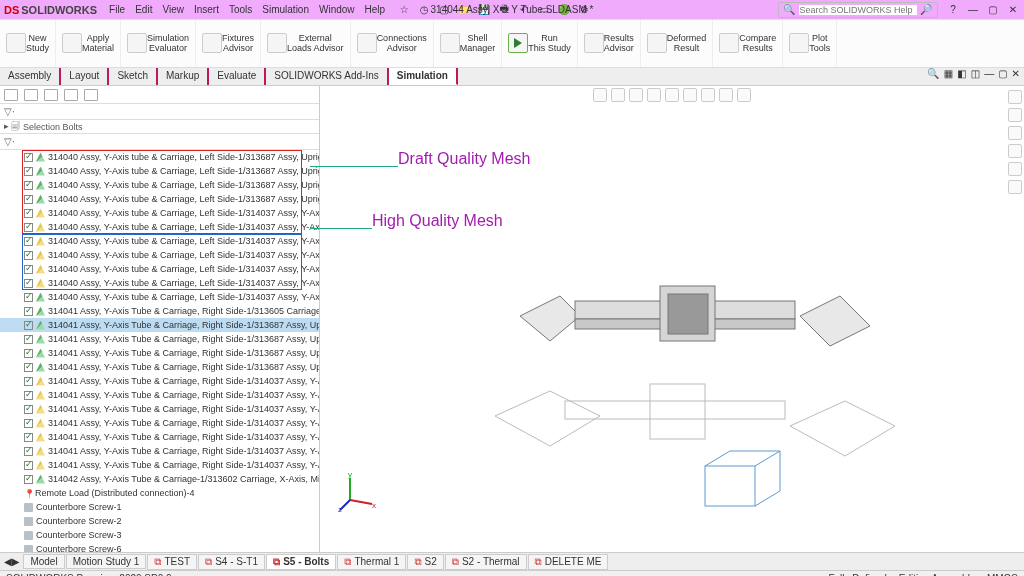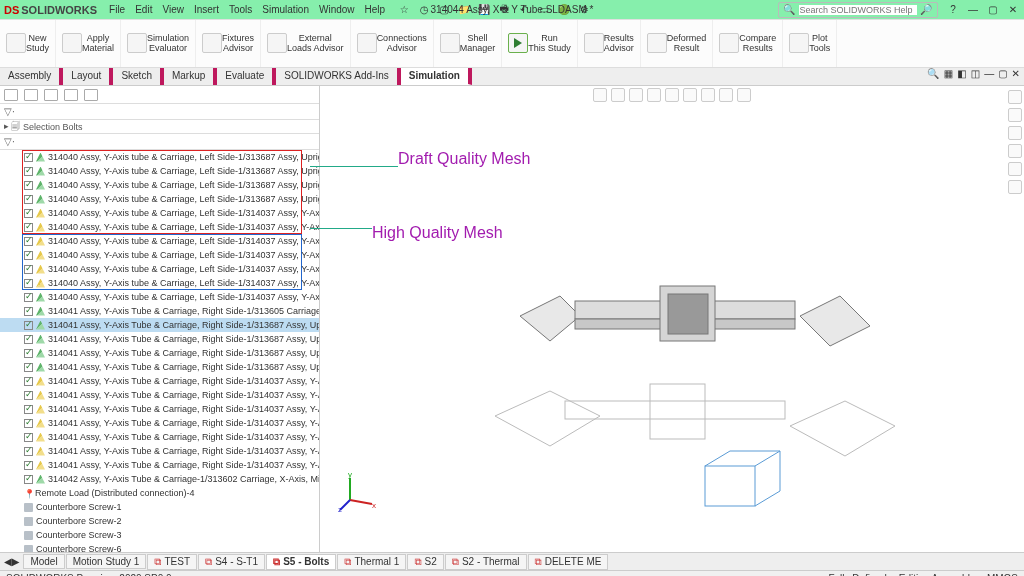--- a/index.html
+++ b/index.html
@@ -1,38 +1,38 @@
 <!DOCTYPE html>
 <html><head>
 <meta charset="utf-8">
 <style>
 * { margin:0; padding:0; box-sizing:border-box; font-family:"Segoe UI",Tahoma,sans-serif; }
 body { width:1024px; height:576px; overflow:hidden; background:#fff; font-size:10px; color:#333; position:relative; }
-.titlebar { height:20px; background:#86efac; border-bottom:1px solid #e0e0e0; display:flex; align-items:center; padding:0 4px; }
+.titlebar { height:20px; background:#f0abfc; border-bottom:1px solid #e0e0e0; display:flex; align-items:center; padding:0 4px; }
 .sw-logo { display:flex; align-items:center; gap:2px; font-weight:bold; font-size:11px; color:#444; }
 .sw-red { color:#c00; }
 .menu-items { display:flex; gap:10px; margin-left:12px; font-size:10px; }
 .menu-items span { cursor:pointer; }
 .tb-icons { display:flex; gap:6px; margin-left:12px; align-items:center; }
 .tb-icons .ico { width:14px; height:14px; display:flex; align-items:center; justify-content:center; }
 .doc-title { position:absolute; left:50%; transform:translateX(-50%); font-size:10px; }
 .search-box { margin-left:auto; width:160px; height:16px; border:1px solid #bbb; border-radius:2px; display:flex; align-items:center; padding:0 4px; gap:4px; }
 .search-box input { border:none; outline:none; width:100%; font-size:9px; }
 .win-ctrl { display:flex; gap:6px; margin-left:8px; }
 .win-ctrl span { width:14px; text-align:center; cursor:pointer; }
 .ribbon { height:48px; background:#fcfcfc; border-bottom:1px solid #ddd; display:flex; }
 .rbtn { display:flex; flex-direction:row; align-items:center; justify-content:center; padding:2px 6px; border-right:1px solid #eee; min-width:48px; font-size:9px; text-align:center; line-height:1.1; }
 .rbtn .ri { width:20px; height:20px; border:1px solid #ccc; border-radius:2px; margin-bottom:2px; background:#f5f5f5; display:flex; align-items:center; justify-content:center; }
 .rbtn.run .ri { border-color:#6ab04c; }
 .rbtn.run .ri::before { content:''; width:0; height:0; border-left:8px solid #2e7d32; border-top:5px solid transparent; border-bottom:5px solid transparent; }
 .rside { margin-left:auto; display:flex; flex-direction:column; justify-content:center; gap:2px; padding:2px 8px; font-size:9px; }
 .rside div { display:flex; align-items:center; gap:4px; }
 .rside .dot { width:10px; height:10px; border:1px solid #999; border-radius:2px; }
 .tabbar { height:18px; background:#eee; border-bottom:1px solid #ccc; display:flex; position:relative; }
-.tab { padding:2px 8px; border-right:4px solid #be185d; font-size:10px; cursor:pointer; }
+.tab { padding:2px 8px; border-right:2px solid #be185d; font-size:10px; cursor:pointer; }
 .tab.active { background:#fff; font-weight:bold; border-bottom:1px solid #fff; }
 .tabbar .right-icons { position:absolute; right:4px; display:flex; gap:4px; align-items:center; }
 .main { display:flex; height:466px; }
 .tree-panel { width:320px; border-right:1px solid #ccc; background:#fff; display:flex; flex-direction:column; }
 .tree-icons { height:18px; border-bottom:1px solid #ddd; display:flex; align-items:center; padding:0 4px; gap:6px; }
 .tree-icons span { width:14px; height:12px; border:1px solid #aaa; border-radius:1px; }
 .funnel { height:16px; border-bottom:1px solid #ddd; padding:0 4px; display:flex; align-items:center; font-size:10px; color:#666; }
 .tree-row { height:14px; border-bottom:1px solid #ddd; padding:0 4px; display:flex; align-items:center; font-size:9px; color:#555; }
 .tree-list { flex:1; overflow:hidden; font-size:9px; }
 .tree-item { display:flex; align-items:center; gap:3px; padding:0 4px 0 24px; height:14px; white-space:nowrap; overflow:hidden; position:relative; }
@@ -339,21 +339,21 @@
         <span></span>
         <span></span>
         <span></span>
         <span></span>
         <span></span>
         <span></span>
         <span></span>
     </div>
     <div class="annot" style="left:78px; top:64px;">Draft Quality Mesh</div>
     <div class="ann-line" style="left:-10px; top:80px; width:88px;"></div>
-    <div class="annot" style="left:52px; top:138px;">High Quality Mesh</div>
+    <div class="annot" style="left:52px; top:126px;">High Quality Mesh</div>
     <div class="ann-line" style="left:-10px; top:142px; width:62px;"></div>
 
     <svg class="model-svg" width="560" height="360">
       <g stroke="#777" stroke-width="1" fill="#e8e8e8">
         <polygon points="120,150 160,130 180,150 150,175"></polygon>
         <polygon points="400,150 440,130 470,160 430,180"></polygon>
         <rect x="175" y="135" width="220" height="18" fill="#ddd"></rect>
         <rect x="175" y="153" width="220" height="10" fill="#c8c8c8"></rect>
         <rect x="260" y="120" width="55" height="55" fill="#d5d5d5"></rect>
         <rect x="268" y="128" width="40" height="40" fill="#999"></rect>

